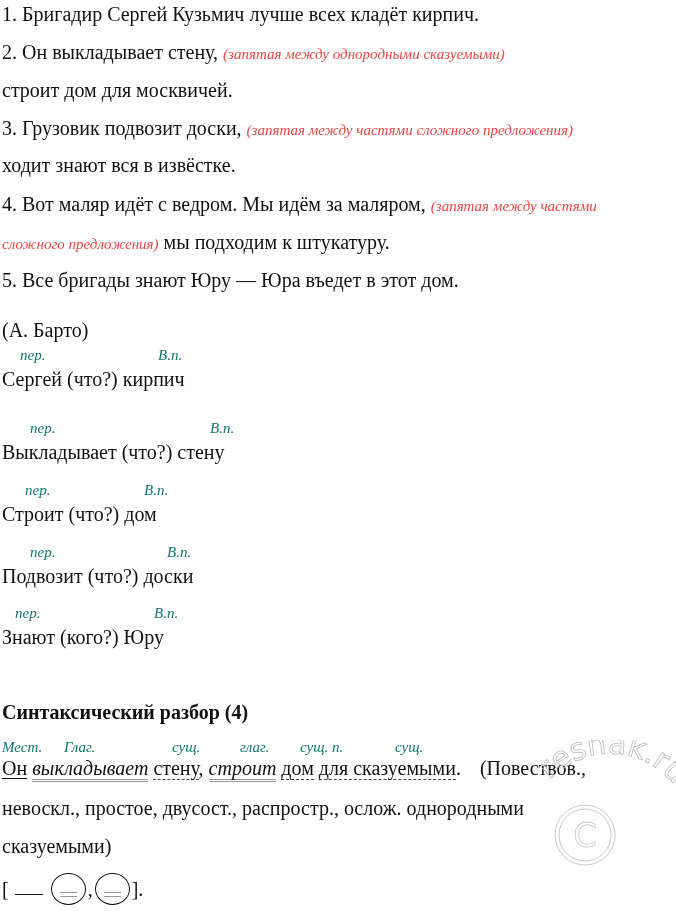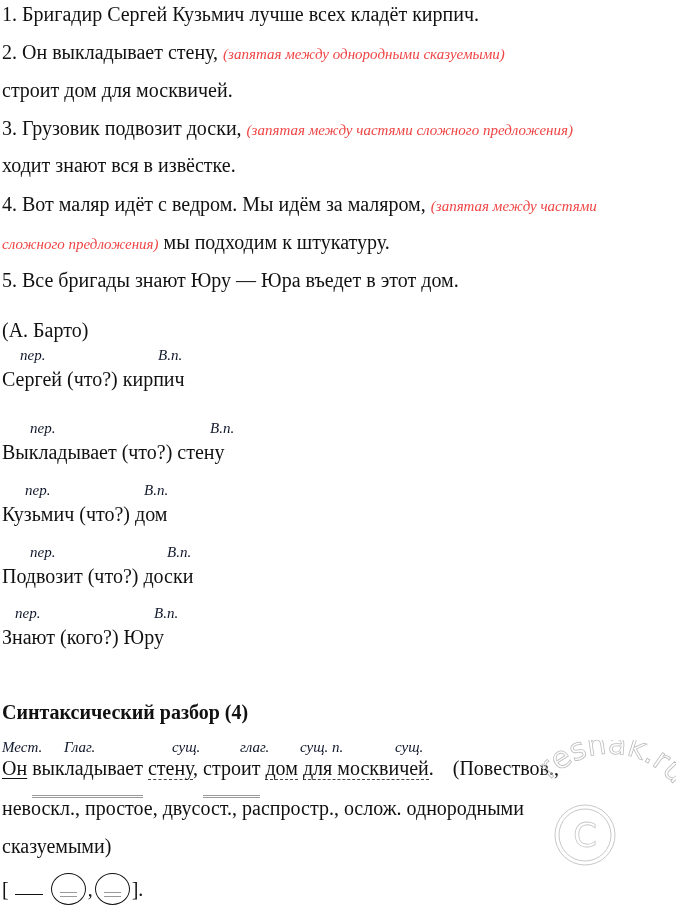--- a/index.html
+++ b/index.html
@@ -10,25 +10,25 @@
   }
   .line {
     position: absolute; left: 2px; white-space: nowrap;
     font-size: 20px; line-height: 24px;
   }
   .note {
     font-style: italic; font-size: 15px; color: #ef4444;
   }
   .tag {
     position: absolute; white-space: nowrap;
-    font-style: italic; font-size: 15px; line-height: 18px; color: #0f172a;
+    font-style: italic; font-size: 15px; line-height: 18px; color: #0f766e;
   }
   .bold { font-weight: bold; }
   .u-single { text-decoration: underline; text-underline-offset: 3px; text-decoration-thickness: 1px; }
-  .u-double { border-bottom: 3px double #9a9a9a; padding-bottom: 16px; }
+  .u-double { border-bottom: 3px double #9a9a9a; padding-bottom: 0px; font-style: italic; }
   .u-dash { border-bottom: 1.5px dashed #444; }
   .u-dashdot { border-bottom: 1.5px dashed #444; }
   .scheme { position: absolute; left: 2px; top: 872px; height: 34px; font-size: 20px; line-height: 34px; display: flex; align-items: center; }
   .scheme .oval {
     display: inline-block; width: 33px; height: 30px; border: 1.3px solid #111; border-radius: 50%;
     position: relative; margin: 0 2px;
   }
   .scheme .oval::after {
     content: ""; position: absolute; left: 8px; right: 8px; top: 18px; height: 3px;
     border-top: 1px solid #999; border-bottom: 1px solid #999;
@@ -82,21 +82,21 @@
   <div class="line" style="top:367px">Сергей (что?) кирпич</div>
 </div>
 <div>
   <span class="tag" style="left:30px; top:419px">пер.</span>
   <span class="tag" style="left:210px; top:419px">В.п.</span>
   <div class="line" style="top:440px">Выкладывает (что?) стену</div>
 </div>
 <div>
   <span class="tag" style="left:25px; top:481px">пер.</span>
   <span class="tag" style="left:144px; top:481px">В.п.</span>
-  <div class="line" style="top:502px">Кузьмич (что?) дом</div>
+  <div class="line" style="top:502px">Строит (что?) дом</div>
 </div>
 <div>
   <span class="tag" style="left:30px; top:543px">пер.</span>
   <span class="tag" style="left:167px; top:543px">В.п.</span>
   <div class="line" style="top:564px">Подвозит (что?) доски</div>
 </div>
 <div>
   <span class="tag" style="left:15px; top:604px">пер.</span>
   <span class="tag" style="left:154px; top:604px">В.п.</span>
   <div class="line" style="top:625px">Знают (кого?) Юру</div>
@@ -110,21 +110,21 @@
 <span class="tag" style="left:240px; top:738px">глаг.</span>
 <span class="tag" style="left:300px; top:738px">сущ. п.</span>
 <span class="tag" style="left:395px; top:738px">сущ.</span>
 
 <div class="line" style="top:756px">
   <span class="u-single">Он</span>
   <span class="u-double">выкладывает</span>
   <span class="u-dash">стену</span><span>,</span>
   <span class="u-double">строит</span>
   <span class="u-dash">дом</span>
-  <span class="u-dashdot">для москвичей</span><span>.</span>
+  <span class="u-dashdot">для сказуемыми</span><span>.</span>
   <span style="margin-left:14px">(Повествов.,</span>
 </div>
 <div class="line" style="top:796px">невоскл., простое, двусост., распростр., ослож. однородными</div>
 <div class="line" style="top:834px">сказуемыми)</div>
 
 <div class="scheme">
   <span>[</span>
   <span class="dash-subj"></span>
   <span class="oval"></span>
   <span>,</span>

